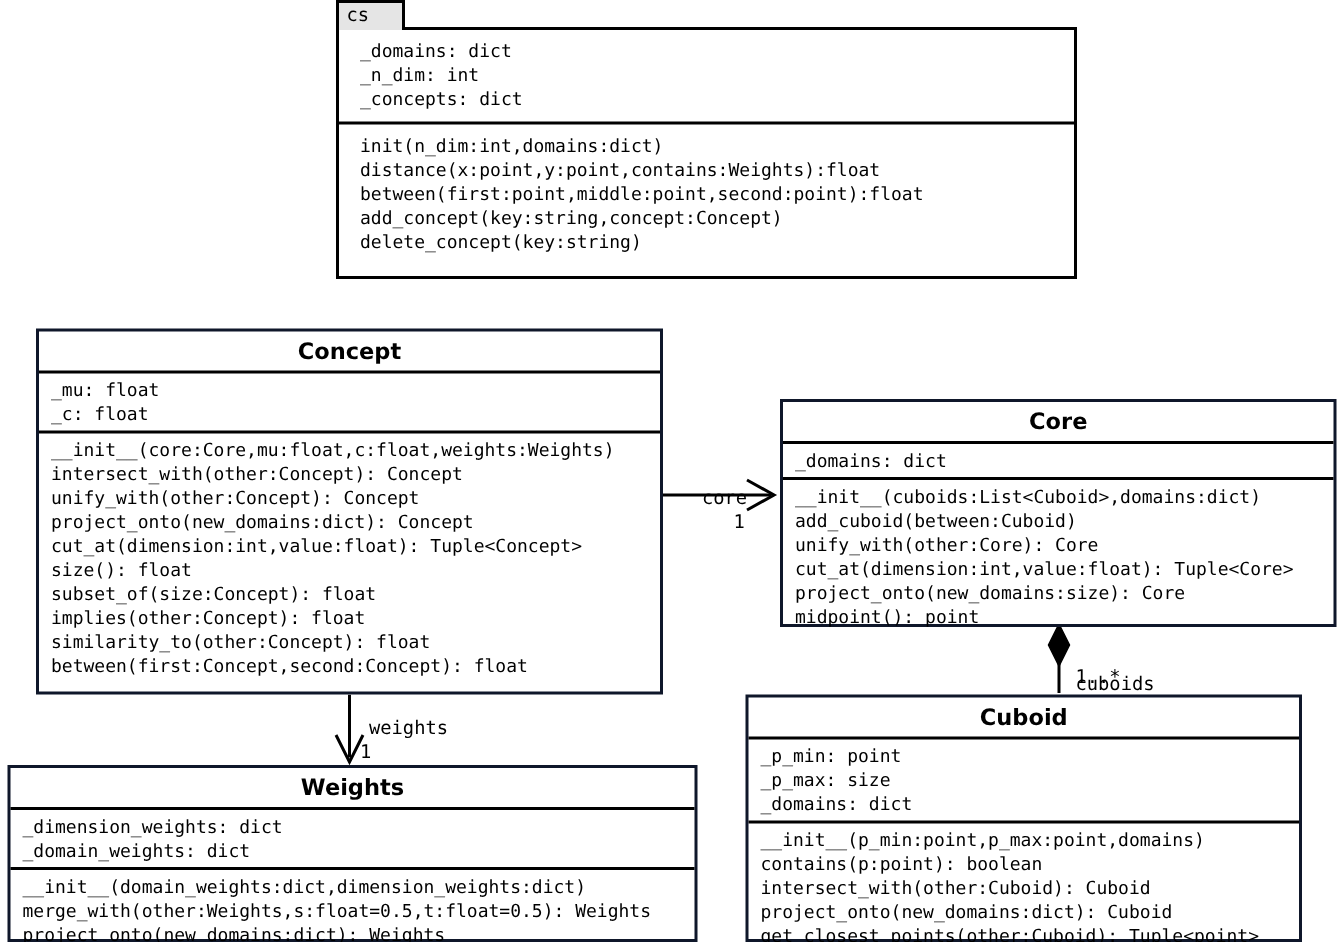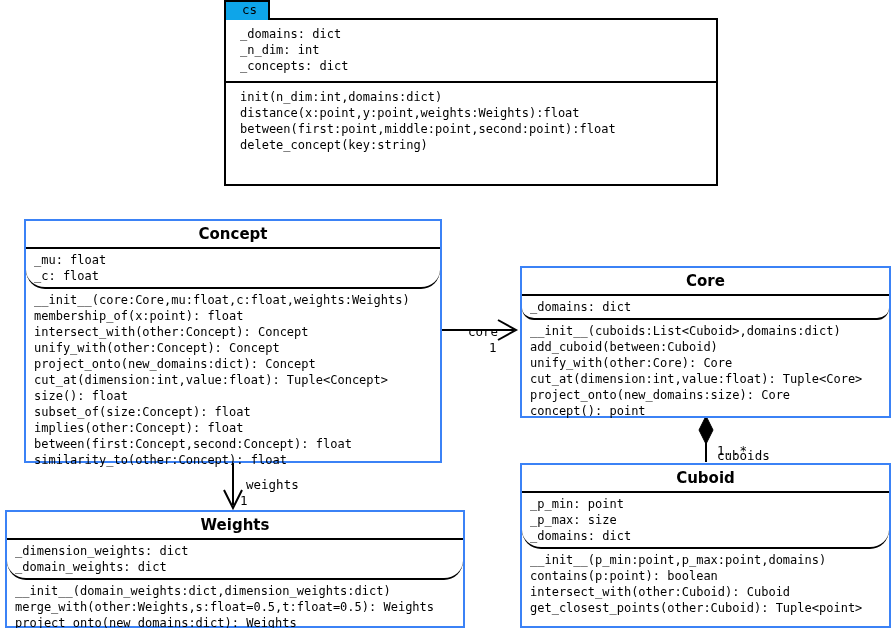--- a/index.html
+++ b/index.html
@@ -18,38 +18,37 @@
   #canvas {
     position: absolute;
     left: 0; top: 0;
     width: 893px;
     height: 628px;
   }
   
   .uml-box {
     position: absolute;
     box-sizing: border-box;
-    border: 2px solid #3b82f6;
+    border: 2px solid #0f172a;
     background: #ffffff;
   }
   .uml-title {
     box-sizing: border-box;
     border-bottom: 2px solid #000;
     text-align: center;
     font-family: "DejaVu Sans", sans-serif;
     font-weight: bold;
     font-size: 15px;
     line-height: 16px;
     padding: 5px 0 5px 0;
   }
   .uml-attrs {
     box-sizing: border-box;
     border-bottom: 2px solid #000;
     padding: 3px 0 3px 8px;
-    border-radius: 19px;
   }
   .uml-ops {
     box-sizing: border-box;
     padding: 3px 0 3px 8px;
   }
   .uml-line {
     font-family: "DejaVu Sans Mono", monospace;
     font-size: 12px;
     line-height: 16px;
     white-space: pre;
@@ -65,27 +64,26 @@
   }
   #pkg-cs-tab {
     position: absolute;
     left: 0px;
     top: 0px;
     width: 46px;
     height: 20px;
     box-sizing: border-box;
     border: 2px solid #000;
     border-bottom: none;
-    background: #0ea5e9;
+    background: #e5e5e5;
     font-family: "DejaVu Sans Mono", monospace;
     font-size: 12.5px;
     line-height: 16px;
     padding-left: 5px;
     z-index: 2;
-    text-align: center;
   }
   #pkg-cs-body {
     position: absolute;
     left: 0px;
     top: 18px;
     width: 494px;
     height: 168px;
     box-sizing: border-box;
     border: 2px solid #000;
     background: #fff;
@@ -96,21 +94,21 @@
     padding: 6px 0 7px 14px;
   }
   #pkg-cs-ops {
     box-sizing: border-box;
     padding: 6px 0 6px 14px;
   }
 
   
   #box-concept { left: 24px;  top: 219px; width: 418px; height: 244px; }
   #box-core    { left: 520px; top: 266px; width: 371px; height: 152px; }
-  #box-cuboid  { left: 520px; top: 463px; width: 371px; height: 165px; }
+  #box-cuboid  { left: 497px; top: 463px; width: 371px; height: 165px; }
   #box-weights { left: 5px;   top: 510px; width: 460px; height: 118px; }
   .conn-label {
     position: absolute;
     font-family: "DejaVu Sans Mono", monospace;
     font-size: 12.5px;
     line-height: 15px;
     white-space: pre;
     color: #000;
   }
   svg.arrowlayer {
@@ -156,74 +154,75 @@
   <div id="pkg-cs">
     <div id="pkg-cs-tab">cs</div>
     <div id="pkg-cs-body">
       <div id="pkg-cs-attrs">
         <div class="uml-line">_domains: dict</div>
         <div class="uml-line">_n_dim: int</div>
         <div class="uml-line">_concepts: dict</div>
       </div>
       <div id="pkg-cs-ops">
         <div class="uml-line">init(n_dim:int,domains:dict)</div>
-        <div class="uml-line">distance(x:point,y:point,weights:Weights):float</div>
+        <div class="uml-line">distance(x:point,y:point,contains:Weights):float</div>
         <div class="uml-line">between(first:point,middle:point,second:point):float</div>
+        <div class="uml-line">add_concept(key:string,concept:Concept)</div>
         <div class="uml-line">delete_concept(key:string)</div>
       </div>
     </div>
   </div>
 
   <div class="uml-box" id="box-concept">
     <div class="uml-title">Concept</div>
     <div class="uml-attrs">
       <div class="uml-line">_mu: float</div>
       <div class="uml-line">_c: float</div>
     </div>
     <div class="uml-ops">
       <div class="uml-line">__init__(core:Core,mu:float,c:float,weights:Weights)</div>
-      <div class="uml-line">membership_of(x:point): float</div>
       <div class="uml-line">intersect_with(other:Concept): Concept</div>
       <div class="uml-line">unify_with(other:Concept): Concept</div>
       <div class="uml-line">project_onto(new_domains:dict): Concept</div>
       <div class="uml-line">cut_at(dimension:int,value:float): Tuple&lt;Concept&gt;</div>
       <div class="uml-line">size(): float</div>
       <div class="uml-line">subset_of(size:Concept): float</div>
       <div class="uml-line">implies(other:Concept): float</div>
+      <div class="uml-line">similarity_to(other:Concept): float</div>
       <div class="uml-line">between(first:Concept,second:Concept): float</div>
-      <div class="uml-line">similarity_to(other:Concept): float</div>
     </div>
   </div>
 
   <div class="uml-box" id="box-core">
     <div class="uml-title">Core</div>
     <div class="uml-attrs">
       <div class="uml-line">_domains: dict</div>
     </div>
     <div class="uml-ops">
       <div class="uml-line">__init__(cuboids:List&lt;Cuboid&gt;,domains:dict)</div>
       <div class="uml-line">add_cuboid(between:Cuboid)</div>
       <div class="uml-line">unify_with(other:Core): Core</div>
       <div class="uml-line">cut_at(dimension:int,value:float): Tuple&lt;Core&gt;</div>
       <div class="uml-line">project_onto(new_domains:size): Core</div>
-      <div class="uml-line">concept(): point</div>
+      <div class="uml-line">midpoint(): point</div>
     </div>
   </div>
 
   <div class="uml-box" id="box-cuboid">
     <div class="uml-title">Cuboid</div>
     <div class="uml-attrs">
       <div class="uml-line">_p_min: point</div>
       <div class="uml-line">_p_max: size</div>
       <div class="uml-line">_domains: dict</div>
     </div>
     <div class="uml-ops">
       <div class="uml-line">__init__(p_min:point,p_max:point,domains)</div>
       <div class="uml-line">contains(p:point): boolean</div>
       <div class="uml-line">intersect_with(other:Cuboid): Cuboid</div>
+      <div class="uml-line">project_onto(new_domains:dict): Cuboid</div>
       <div class="uml-line">get_closest_points(other:Cuboid): Tuple&lt;point&gt;</div>
     </div>
   </div>
 
   <div class="uml-box" id="box-weights">
     <div class="uml-title">Weights</div>
     <div class="uml-attrs">
       <div class="uml-line">_dimension_weights: dict</div>
       <div class="uml-line">_domain_weights: dict</div>
     </div>

